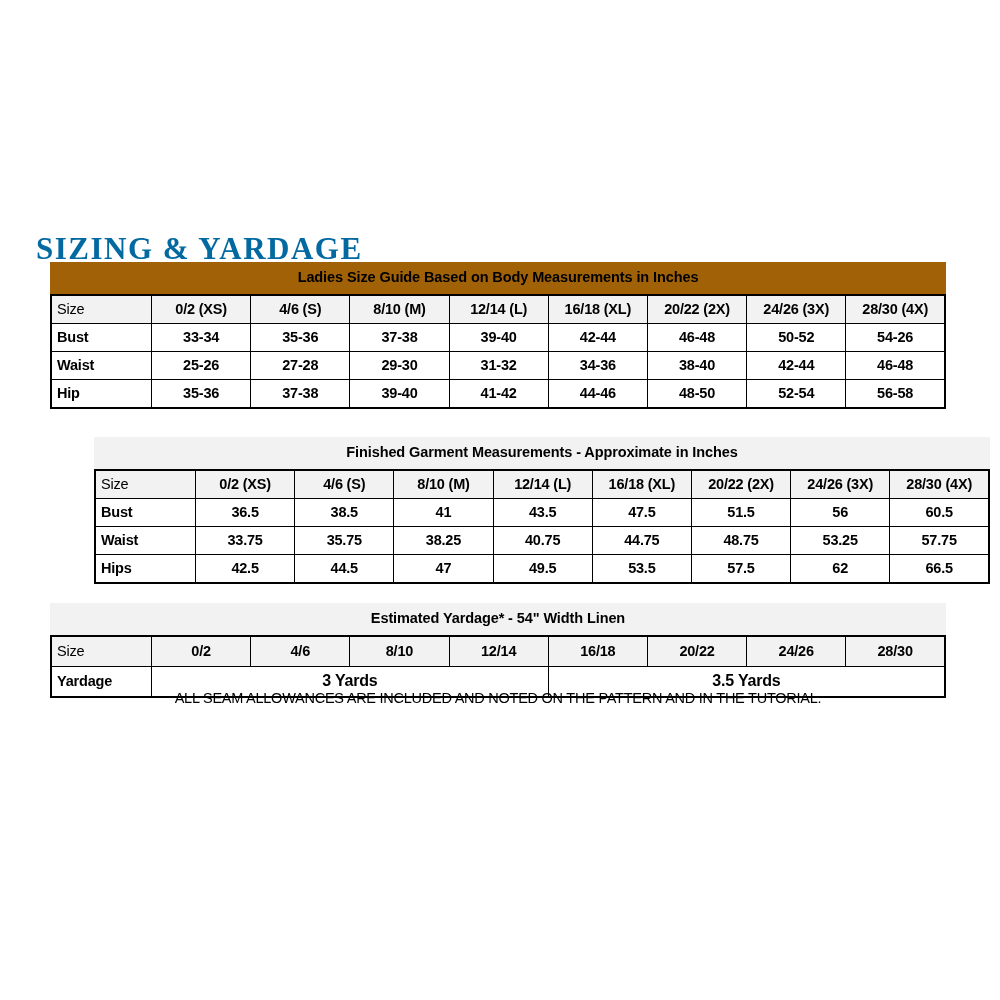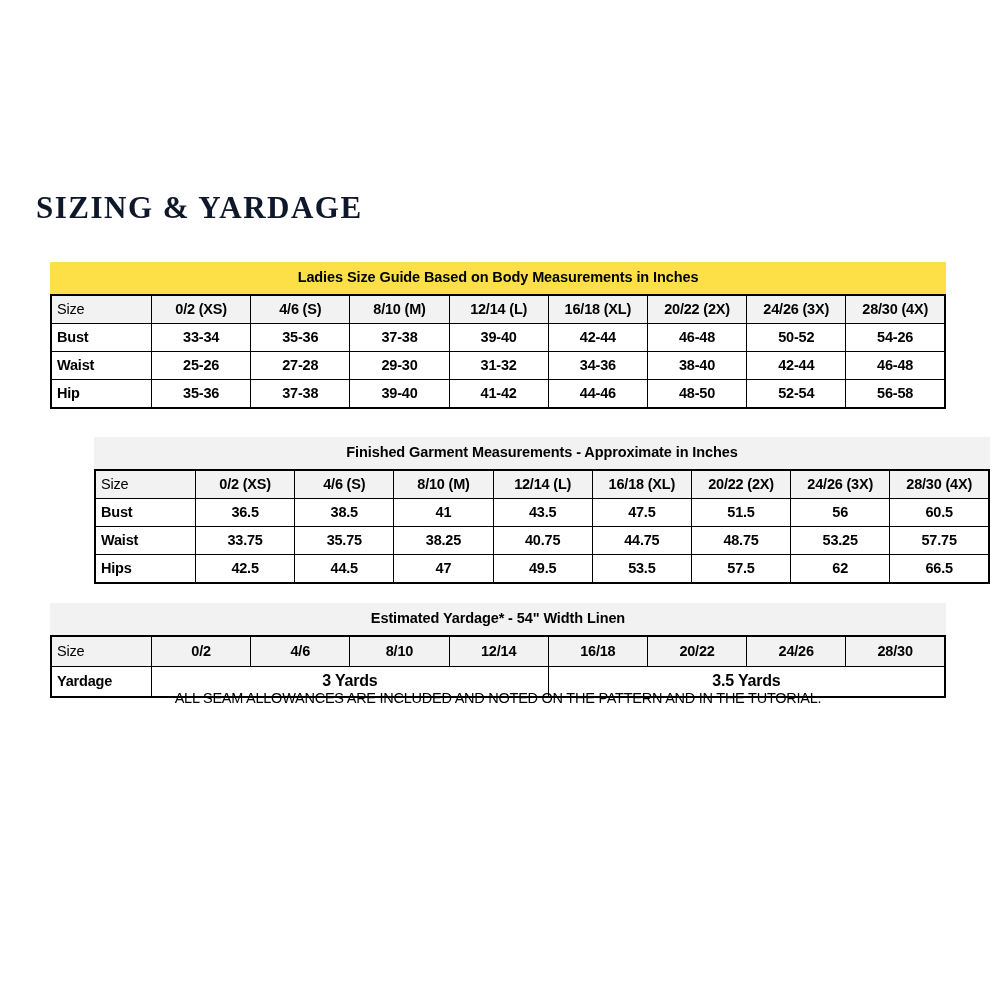--- a/index.html
+++ b/index.html
@@ -107,24 +107,24 @@
     line-height: 25px;
     letter-spacing: -0.25px;
     white-space: nowrap;
   }
 </style>
 </head>
 <body>
 
 <div class="page">
 
-  <div class="doc-title" style="color: #0f172a;">SIZING  &amp;  YARDAGE</div>
+  <div class="doc-title" style="color: #0369a1; margin-top: 41px;">SIZING  &amp;  YARDAGE</div>
 
   <div class="table-block" id="block-1">
-    <div class="band" style="background: #fde047;">Ladies Size Guide Based on Body Measurements in Inches</div>
+    <div class="band" style="background: #a16207;">Ladies Size Guide Based on Body Measurements in Inches</div>
     <table class="grid">
       <tbody>
         <tr class="headrow">
           <td class="rowlabel" style="width: 92px;">Size</td>
           <td>0/2 (XS)</td>
           <td>4/6 (S)</td>
           <td>8/10 (M)</td>
           <td>12/14 (L)</td>
           <td>16/18 (XL)</td>
           <td>20/22 (2X)</td>

